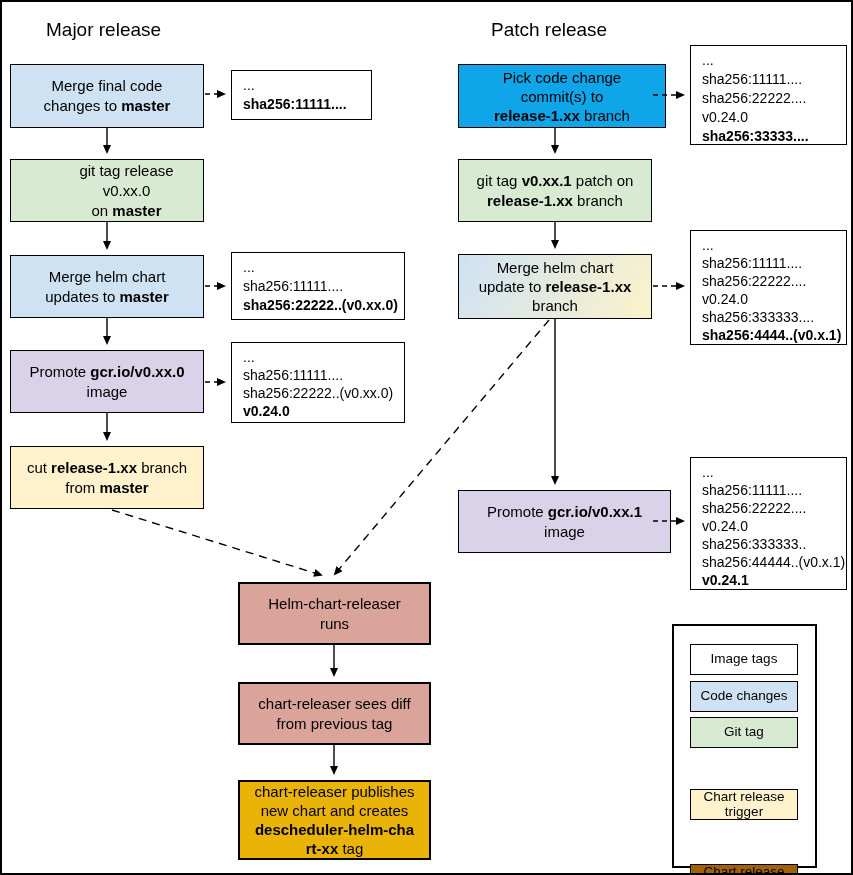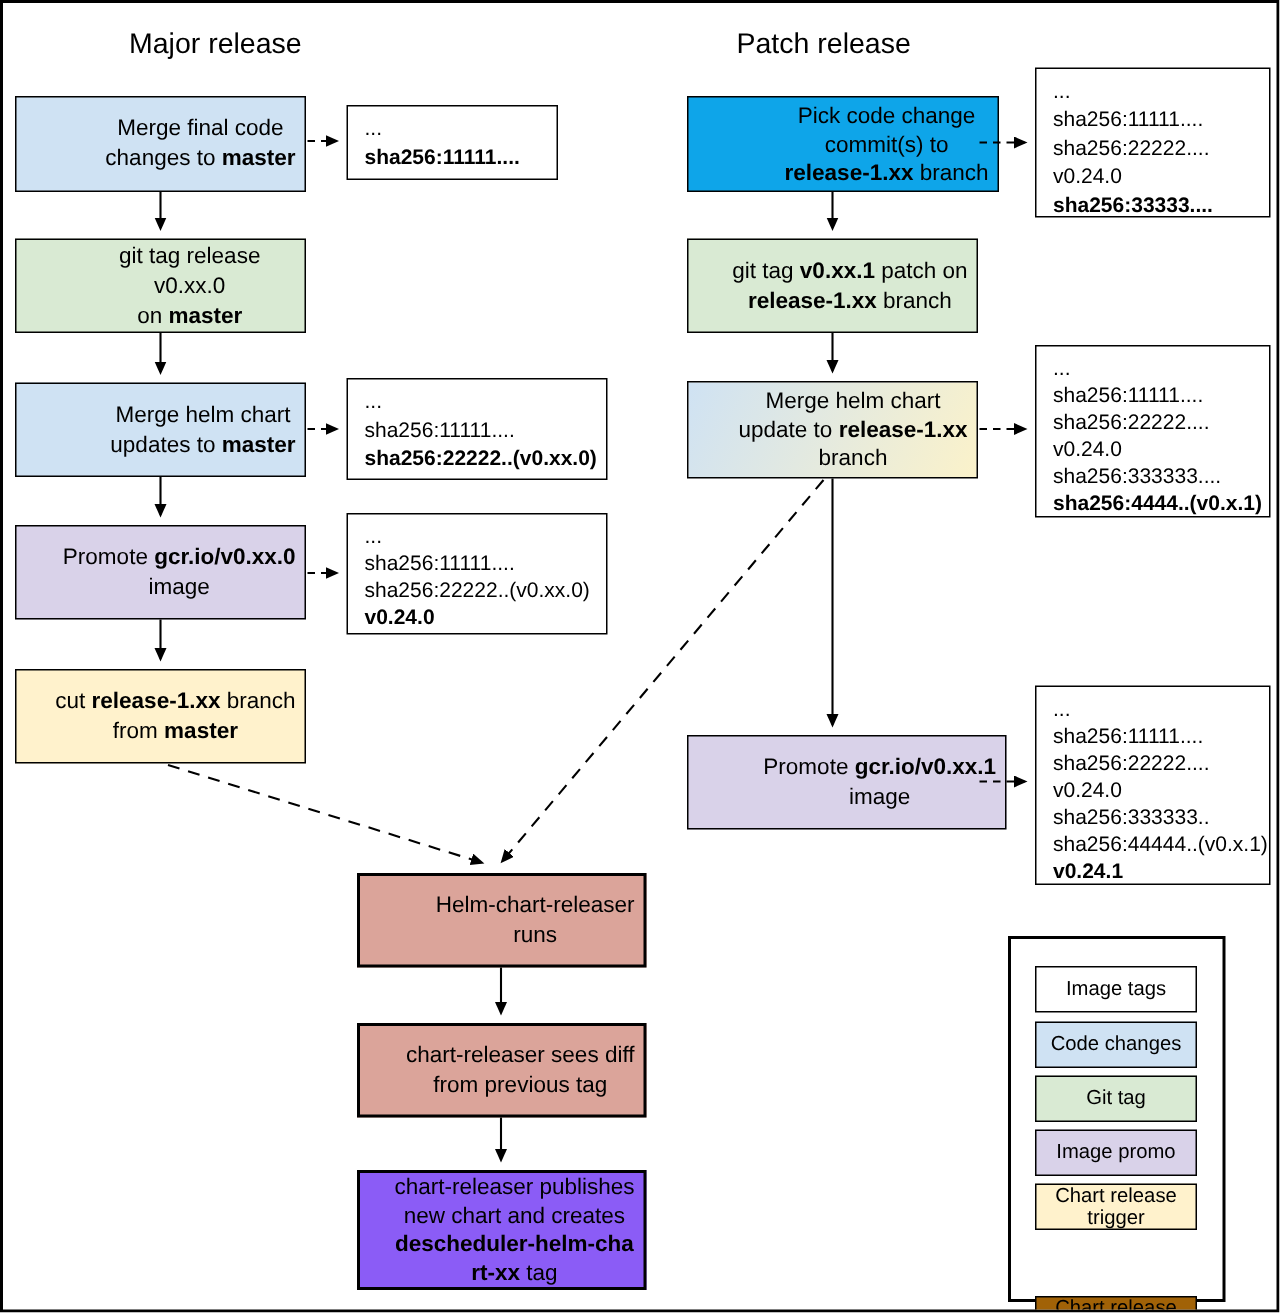--- a/index.html
+++ b/index.html
@@ -1,32 +1,32 @@
 <!DOCTYPE html>
 <html><head>
 <meta charset="utf-8">
 <style>
   html,body{margin:0;padding:0;background:#fff;font-family:"Liberation Sans", sans-serif;}
   .canvas{position:relative;width:853px;height:875px;background:#fff;border:2px solid #000;box-sizing:border-box;overflow:hidden;}
   .title{position:absolute;font-size:19px;color:#000;white-space:nowrap;}
-  .box{position:absolute;border:1px solid #000;box-sizing:border-box;display:flex;align-items:center;justify-content:flex-end;text-align:center;font-size:15px;line-height:20px;color:#000;padding:2px 6px;}
+  .box{position:absolute;border:1px solid #000;box-sizing:border-box;display:flex;align-items:center;justify-content:center;text-align:center;font-size:15px;line-height:20px;color:#000;padding:2px 6px;}
   .box.thick{border-width:2px;}
   .tagbox{position:absolute;border:1px solid #000;box-sizing:border-box;background:#fff;font-size:14px;line-height:19px;color:#000;text-align:left;padding:5px 0 0 11px;}
   .tagbox.tight{line-height:18px;}
   .legend{position:absolute;left:670px;top:622px;width:145px;height:244px;border:2px solid #000;box-sizing:border-box;background:#fff;}
   .legend-item{position:absolute;left:16px;width:108px;height:31px;border:1px solid #000;box-sizing:border-box;display:flex;align-items:center;justify-content:center;text-align:center;font-size:13.5px;line-height:14.5px;color:#000;}
   svg.overlay{position:absolute;left:0;top:0;pointer-events:none;}
   b{font-weight:bold;}
 </style>
 </head>
 <body>
 
 <div class="canvas">
 
-  <div class="title" style="left:44px;top:17px;margin-left:40px;">Major release</div>
+  <div class="title" style="left:44px;top:17px;">Major release</div>
   <div class="title" style="left:489px;top:17px;">Patch release</div>
 
   <div class="box" style="left: 8px; top: 62px; width: 194px; height: 64px; background-color: rgb(207, 226, 243);">
       <div><span>Merge final code</span><br><span>changes to </span><b>master</b></div>
     </div>
   <div class="box" style="left: 8px; top: 157px; width: 194px; height: 63px; background-color: rgb(217, 234, 211); padding-left: 45px;">
       <div><span>git tag release v0.xx.0</span><br><span>on </span><b>master</b></div>
     </div>
   <div class="box" style="left: 8px; top: 253px; width: 194px; height: 63px; background-color: rgb(207, 226, 243);">
       <div><span>Merge helm chart</span><br><span>updates to </span><b>master</b></div>
@@ -70,29 +70,28 @@
   <div class="tagbox tight" style="left:688px;top:455px;width:157px;height:133px;">
       <div><span>...</span><br><span>sha256:11111....</span><br><span>sha256:22222....</span><br><span>v0.24.0</span><br><span>sha256:333333..</span><br><span>sha256:44444..(v0.x.1)</span><br><b>v0.24.1</b></div>
     </div>
 
   <div class="box thick" style="left: 236px; top: 580px; width: 193px; height: 63px; background-color: rgb(219, 164, 154);">
       <div><span>Helm-chart-releaser</span><br><span>runs</span></div>
     </div>
   <div class="box thick" style="left: 236px; top: 680px; width: 193px; height: 63px; background-color: rgb(219, 164, 154);">
       <div><span>chart-releaser sees diff</span><br><span>from previous tag</span></div>
     </div>
-  <div class="box thick" style="left: 236px; top: 778px; width: 193px; height: 80px; line-height: 19px; background-color: #8b5cf6;">
+  <div class="box thick" style="left: 236px; top: 778px; width: 193px; height: 80px; line-height: 19px; background-color: #eab308;">
       <div><span>chart-releaser publishes</span><br><span>new chart and creates</span><br><b>descheduler-helm-cha</b><br><b>rt-xx</b><span> tag</span></div>
     </div>
 
   <div class="legend">
     <div class="legend-item" style="top: 55px; background-color: rgb(207, 226, 243);">Code changes</div>
     <div class="legend-item" style="top: 18px; background-color: rgb(255, 255, 255);">Image tags</div>
     <div class="legend-item" style="top: 91px; background-color: rgb(217, 234, 211);">Git tag</div>
-    <div class="legend-item" style="top: 127px; background-color: rgb(217, 210, 233);">Image promo</div>
     <div class="legend-item" style="top: 163px; background-color: rgb(255, 242, 204);">Chart release trigger</div>
     <div class="legend-item" style="top: 199px; background-color: #a16207; margin-top: 39px;">Chart release action</div>
   </div>
 
   <svg class="overlay" width="853" height="875" viewBox="0 0 853 875">
     <defs>
       <marker id="ah" markerWidth="10" markerHeight="9" refX="7" refY="4" orient="auto" markerUnits="userSpaceOnUse">
         <path d="M0,0 L9,4 L0,8 z" fill="#000"></path>
       </marker>
     </defs>

